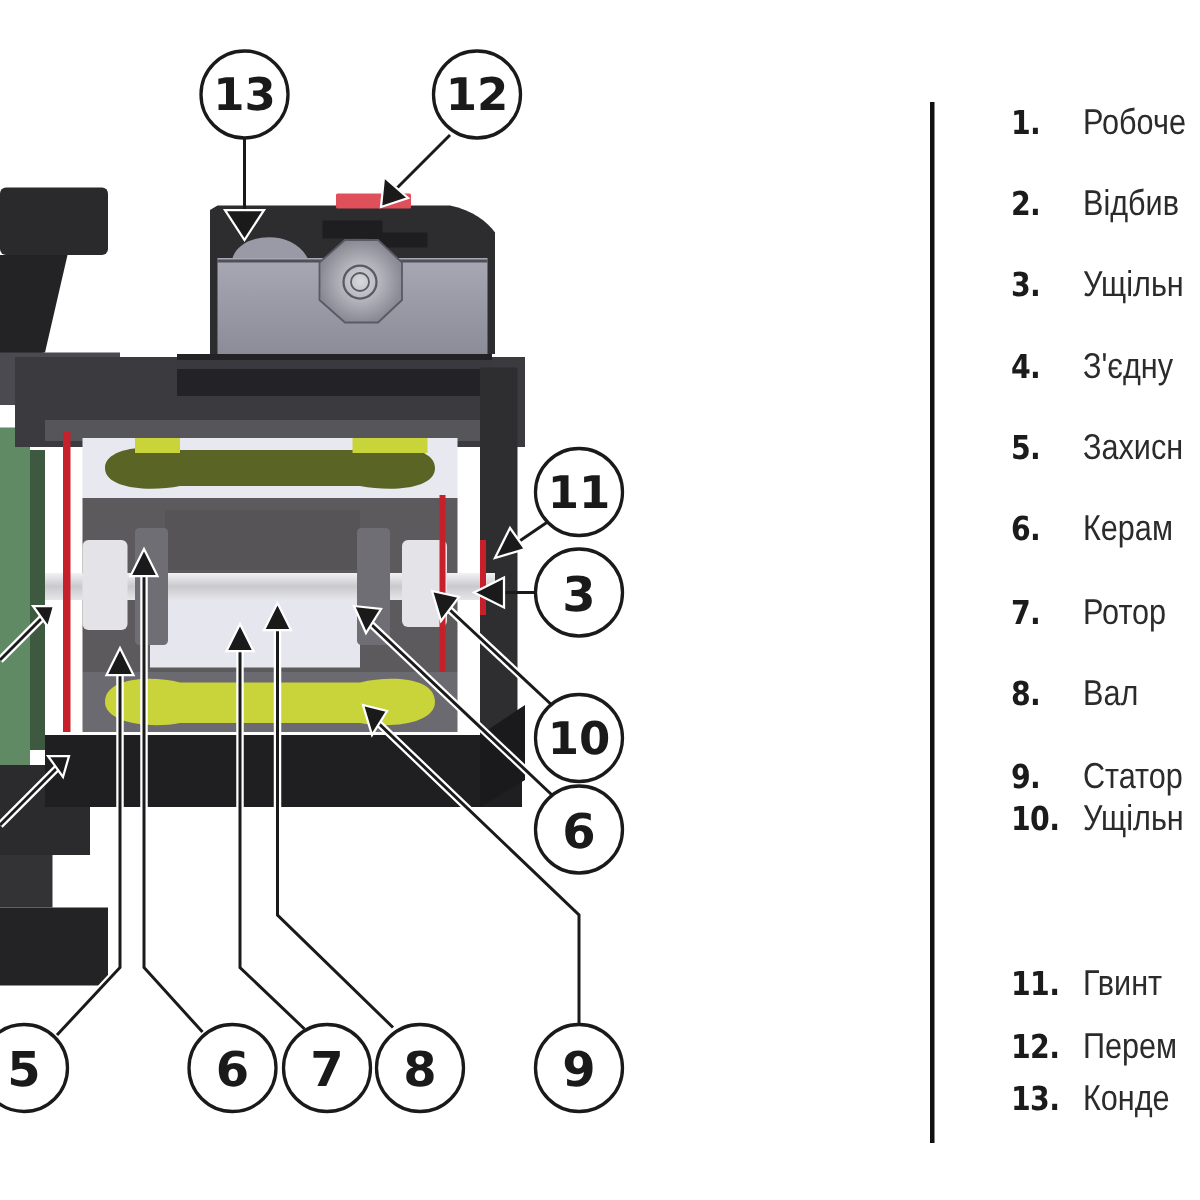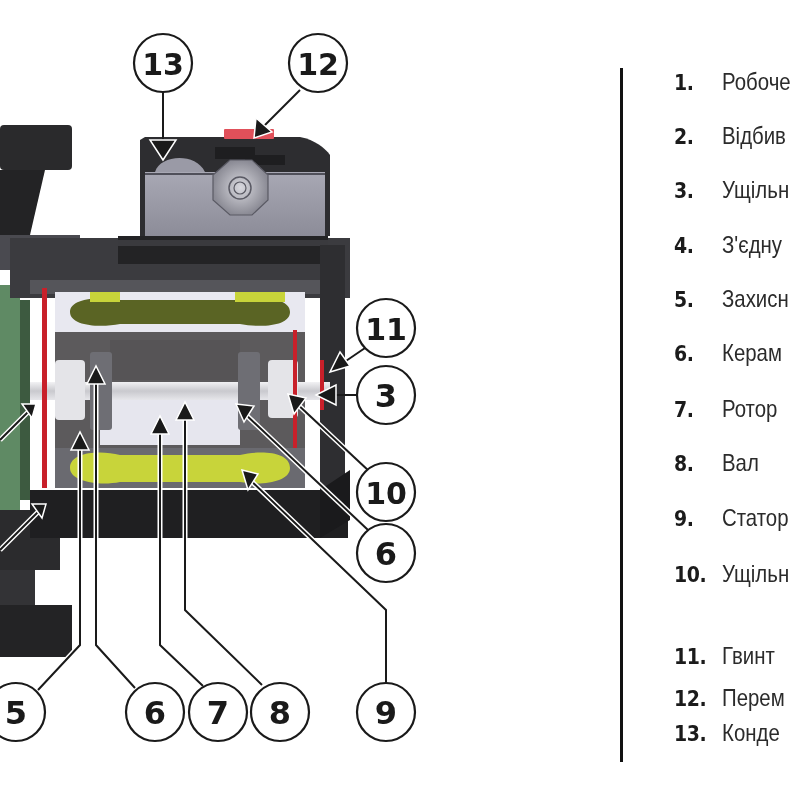--- a/index.html
+++ b/index.html
@@ -236,21 +236,21 @@
     <span class="legend-text">Ротор</span>
   </div>
   <div class="legend-item" style="top:381px">
     <span class="legend-num">8.</span>
     <span class="legend-text">Вал</span>
   </div>
   <div class="legend-item" style="top:436px">
     <span class="legend-num">9.</span>
     <span class="legend-text">Статор</span>
   </div>
-  <div class="legend-item" style="top:492px">
+  <div class="legend-item" style="top:464px">
     <span class="legend-num">10.</span>
     <span class="legend-text">Ущільн</span>
   </div>
   <div class="legend-item" style="top:574px">
     <span class="legend-num">11.</span>
     <span class="legend-text">Гвинт</span>
   </div>
   <div class="legend-item" style="top:616px">
     <span class="legend-num">12.</span>
     <span class="legend-text">Перем</span>

